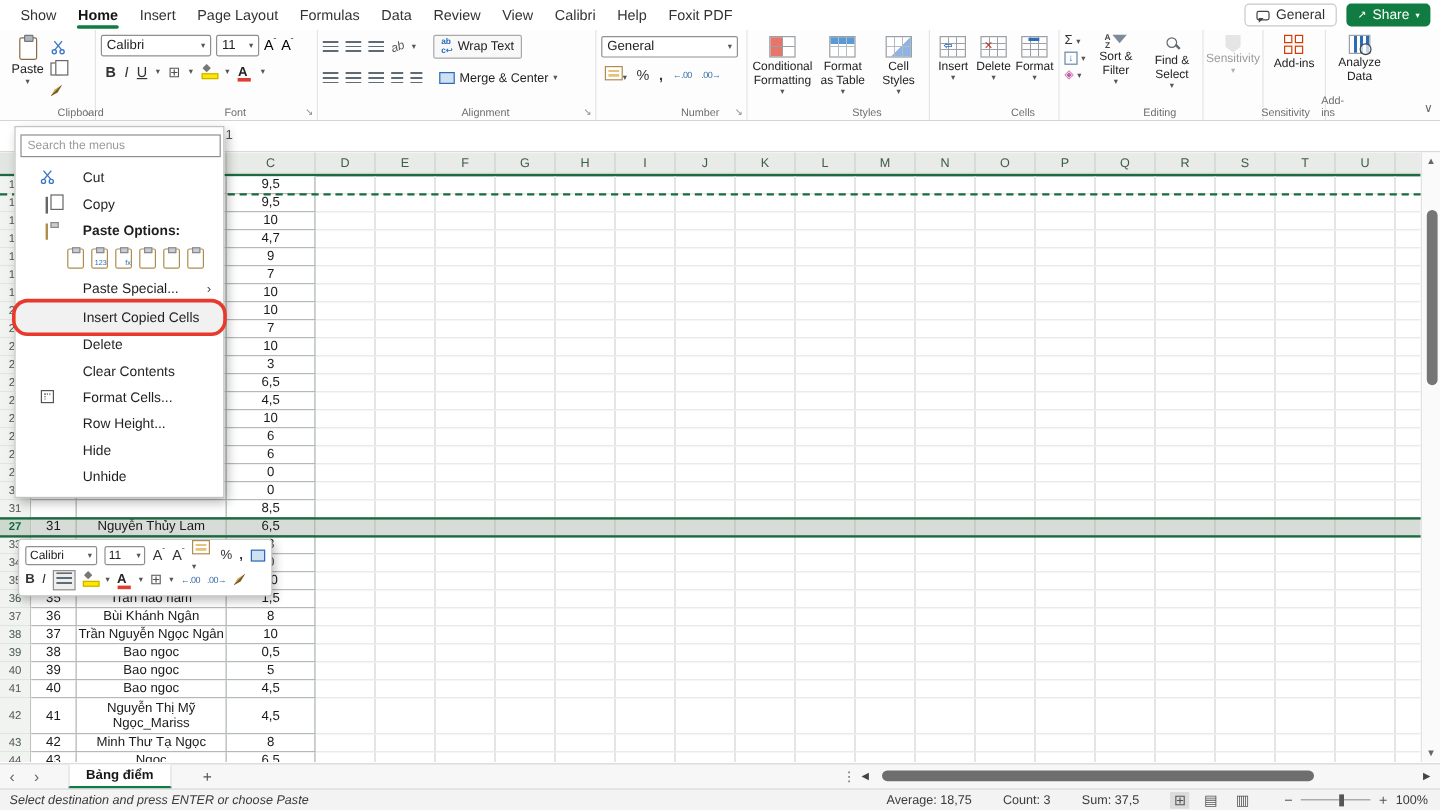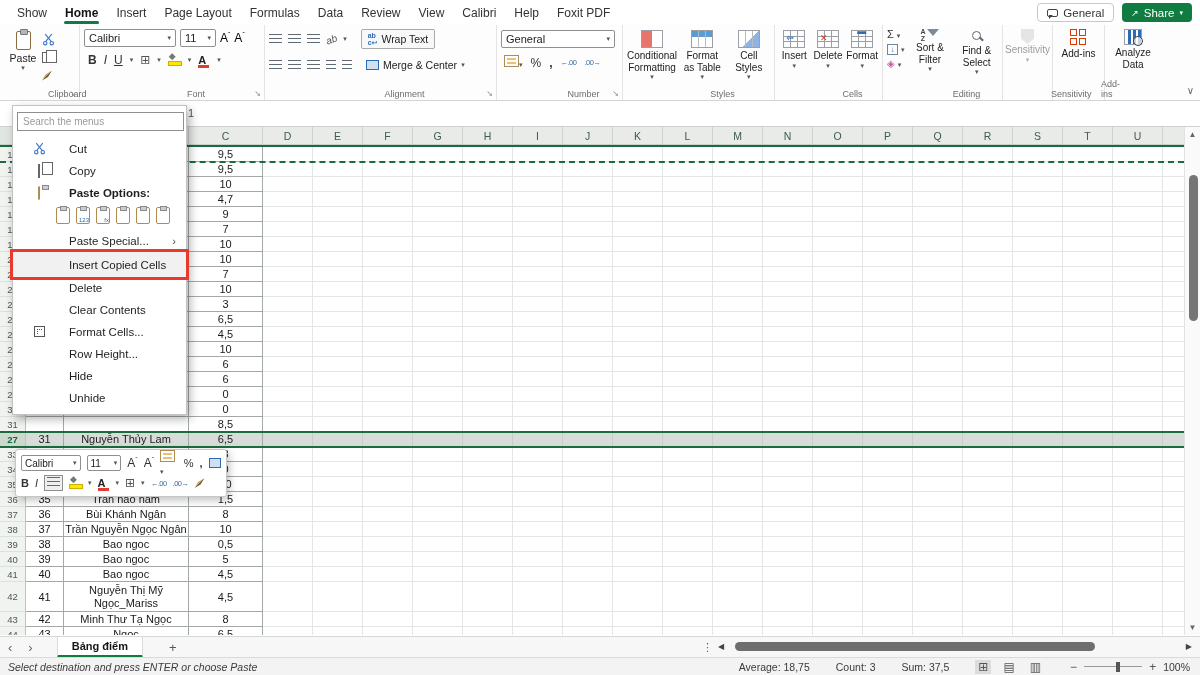--- a/index.html
+++ b/index.html
@@ -150,21 +150,21 @@
   .ctxmenu { position:absolute; left:12px; top:105px; width:175px; background:#fff;
     border:1px solid #c2c2c2; box-shadow:3px 4px 9px rgba(0,0,0,.3); z-index:20; padding:6px 0 5px; }
   .cm-search { display:block; width:167px; margin:0 4px 7px; height:19px; border:1px solid #8f8f8f;
     font-size:10px; padding:0 5px; color:#222; font-family:inherit; }
   .cm-search::placeholder { color:#9a9a9a; }
   .cm-item { position:relative; height:22px; display:flex; align-items:center; font-size:11.5px; color:#1f1f1f; padding-left:22px; }
   .cm-item .cm-ic { position:absolute; left:21px; width:16px; text-align:center; }
   .cm-item .cm-label { padding-left:34px; }
   .cm-item.bold .cm-label { font-weight:bold; }
   .cm-item .sub { position:absolute; right:10px; font-size:11px; color:#444; }
-  .cm-item.hl { background:#F1F1F1; height:25px; box-shadow:0 0 0 3px #E7392C; z-index:2; }
+  .cm-item.hl { background:#F1F1F1; height:25px; box-shadow:0 0 0 3px #E7392C; z-index:2;border-radius:10px; }
   .cm-icons { display:flex; gap:6px; padding:3px 0 5px 43px; height:26px; }
   .pclip { width:14px; height:17px; border:1.3px solid #b08d4f; border-radius:2px; background:#fff; position:relative; }
   .pclip::before { content:""; position:absolute; top:-2.5px; left:3px; width:5px; height:3.5px; background:#c8cdd3; border:0.8px solid #8a8a8a; }
   .pclip i { position:absolute; bottom:0; right:0; font-size:6px; font-style:normal; color:#2b6cb8; line-height:1; }
   .cm-svg { width:13px; height:13px; }
   .fmtcells-ic { width:11px; height:11px; border:1.3px solid #555; display:inline-block; position:relative; }
   .fmtcells-ic::after { content:""; position:absolute; inset:2px; border-top:1.3px dotted #555; border-left:1.3px dotted #555; }
   .showchg-ic { width:12px; height:10px; display:inline-block; border:1px solid #2b6cb8; background:
      linear-gradient(to right,transparent 45%,#2b6cb8 45% 55%,transparent 55%),
      linear-gradient(to bottom,transparent 45%,#2b6cb8 45% 55%,transparent 55%), #dce8f7; }

